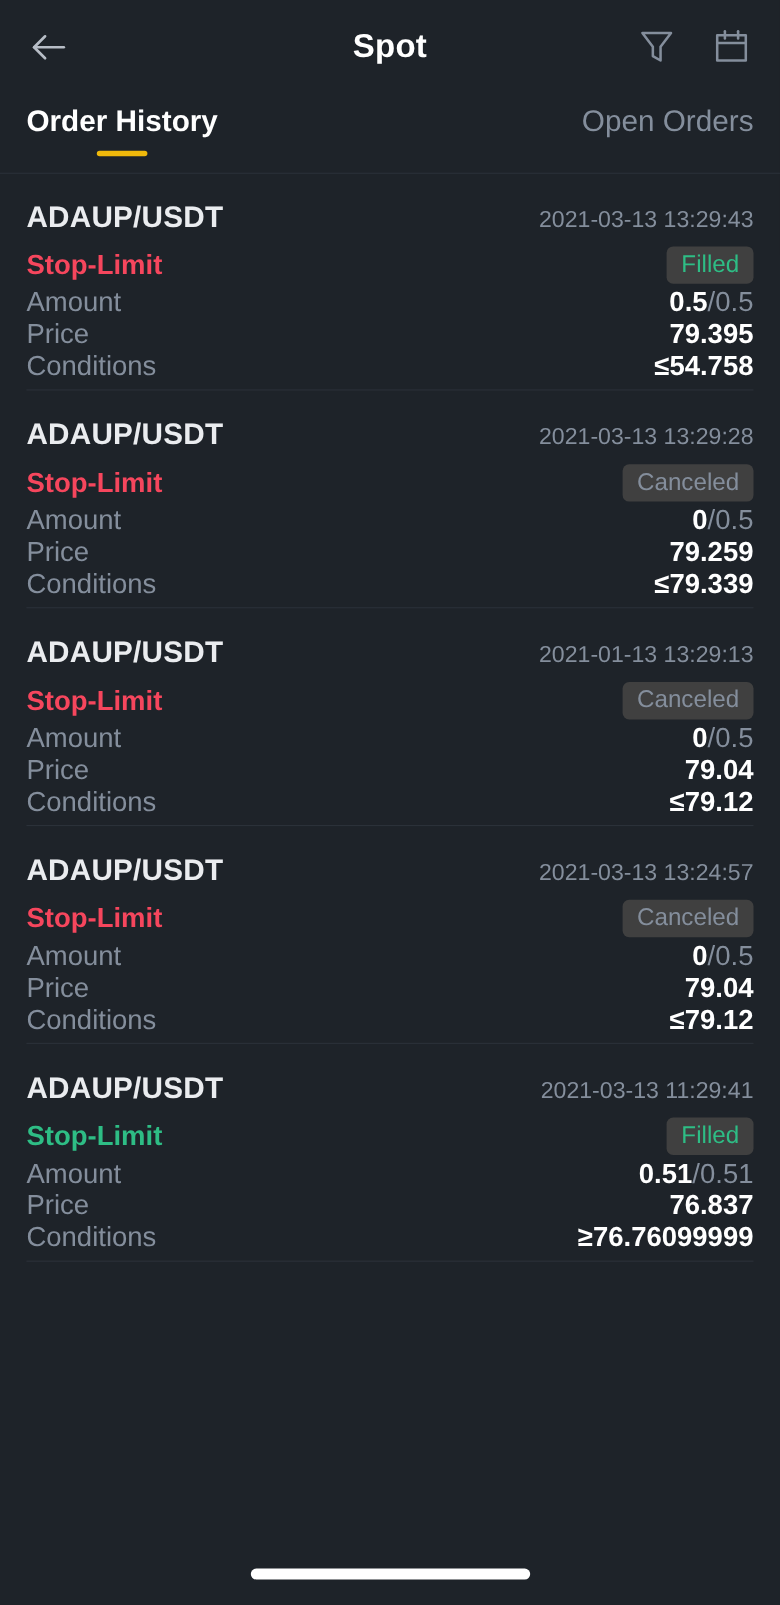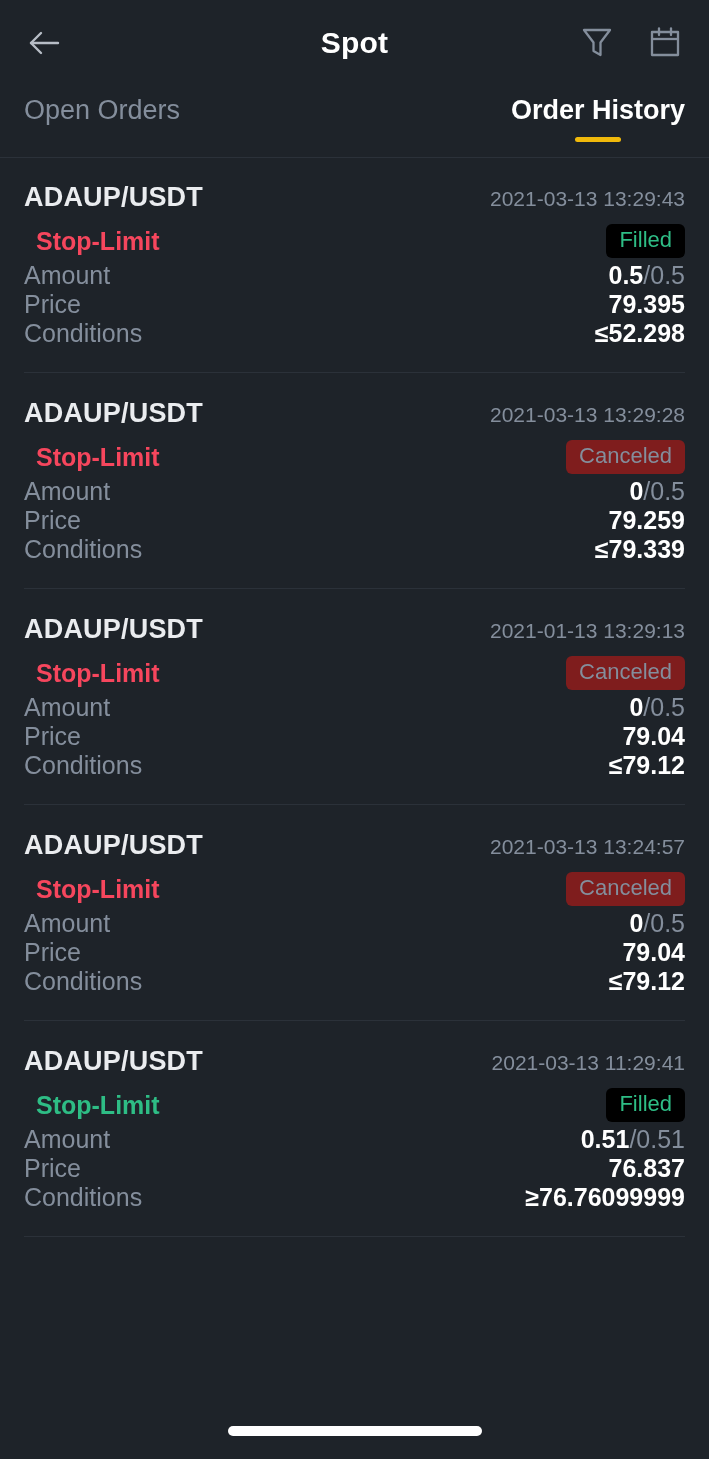--- a/index.html
+++ b/index.html
@@ -90,21 +90,21 @@
   }
   .tab.active .tab-underline { opacity:1; }
 
   
   .order-list {
     flex:1 1 auto;
     overflow:hidden;
     padding:0 24px;
   }
   .order-row {
-    padding:25px 0 24px 0;
+    padding:25px 0 6px 0;
     border-bottom:1px solid #2b3139;
   }
   .order-row:first-child { padding-top:24px; }
 
   .row-line1 {
     display:flex;
     align-items:baseline;
     justify-content:space-between;
   }
   .pair {
@@ -121,37 +121,36 @@
   .row-line2 {
     display:flex;
     align-items:center;
     justify-content:space-between;
     margin-top:8px;
     min-height:40px;
   }
   .order-type {
     font-size:25px;
     font-weight:bold;
-    margin-left:12px;
   }
   .order-type.sell { color:#f6465d; }
   .order-type.buy  { color:#2ebd85; }
 
   .status-badge {
     font-size:22px;
     padding:5px 13px 7px 13px;
     border-radius:6px;
     line-height:1;
   }
   .status-badge.filled {
-    background:#000000;
+    background:#404040;
     color:#2ebd85;
   }
   .status-badge.canceled {
-    background:#7f1d1d;
+    background:#404040;
     color:#848e9c;
   }
 
   .detail-row {
     display:flex;
     align-items:baseline;
     justify-content:space-between;
   }
   .detail-label {
     font-size:25px;
@@ -206,28 +205,28 @@
           <rect x="3" y="6" width="26" height="23" stroke="#848e9c" stroke-width="2.3" stroke-linejoin="round"></rect>
           <path d="M3 13 H29" stroke="#848e9c" stroke-width="2.3"></path>
           <path d="M10 2.5 V9" stroke="#848e9c" stroke-width="2.3" stroke-linecap="round"></path>
           <path d="M22 2.5 V9" stroke="#848e9c" stroke-width="2.3" stroke-linecap="round"></path>
         </svg>
       </div>
     </div>
   </div>
 
   <div class="tabs">
+    <div class="tab active">
+      <span class="tab-label">Order History</span>
+      <span class="tab-underline"></span>
+    </div>
     <div class="tab">
       <span class="tab-label">Open Orders</span>
       <span class="tab-underline"></span>
     </div>
-    <div class="tab active">
-      <span class="tab-label">Order History</span>
-      <span class="tab-underline"></span>
-    </div>
   </div>
 
   <div class="order-list">
       <div class="order-row">
         <div class="row-line1">
           <span class="pair">ADAUP/USDT</span>
           <span class="timestamp">2021-03-13 13:29:43</span>
         </div>
         <div class="row-line2">
           <span class="order-type sell">Stop-Limit</span>
@@ -236,21 +235,21 @@
         <div class="detail-row">
           <span class="detail-label">Amount</span>
           <span class="detail-value"><span>0.5</span><span class="muted">/</span><span class="muted">0.5</span></span>
         </div>
         <div class="detail-row">
           <span class="detail-label">Price</span>
           <span class="detail-value">79.395</span>
         </div>
         <div class="detail-row">
           <span class="detail-label">Conditions</span>
-          <span class="detail-value">≤52.298</span>
+          <span class="detail-value">≤54.758</span>
         </div>
       </div>
       <div class="order-row">
         <div class="row-line1">
           <span class="pair">ADAUP/USDT</span>
           <span class="timestamp">2021-03-13 13:29:28</span>
         </div>
         <div class="row-line2">
           <span class="order-type sell">Stop-Limit</span>
           <span class="status-badge canceled">Canceled</span>

